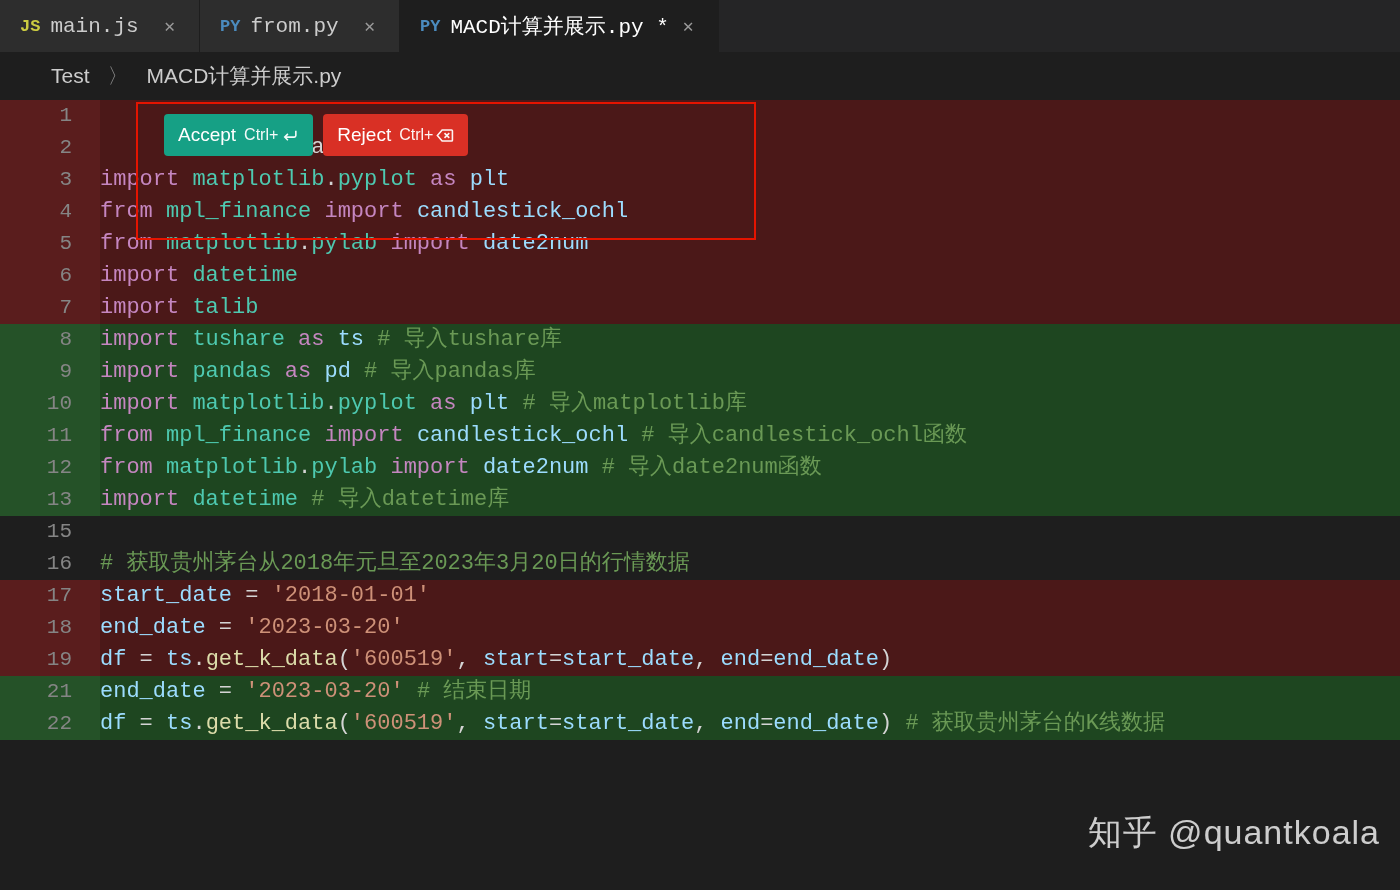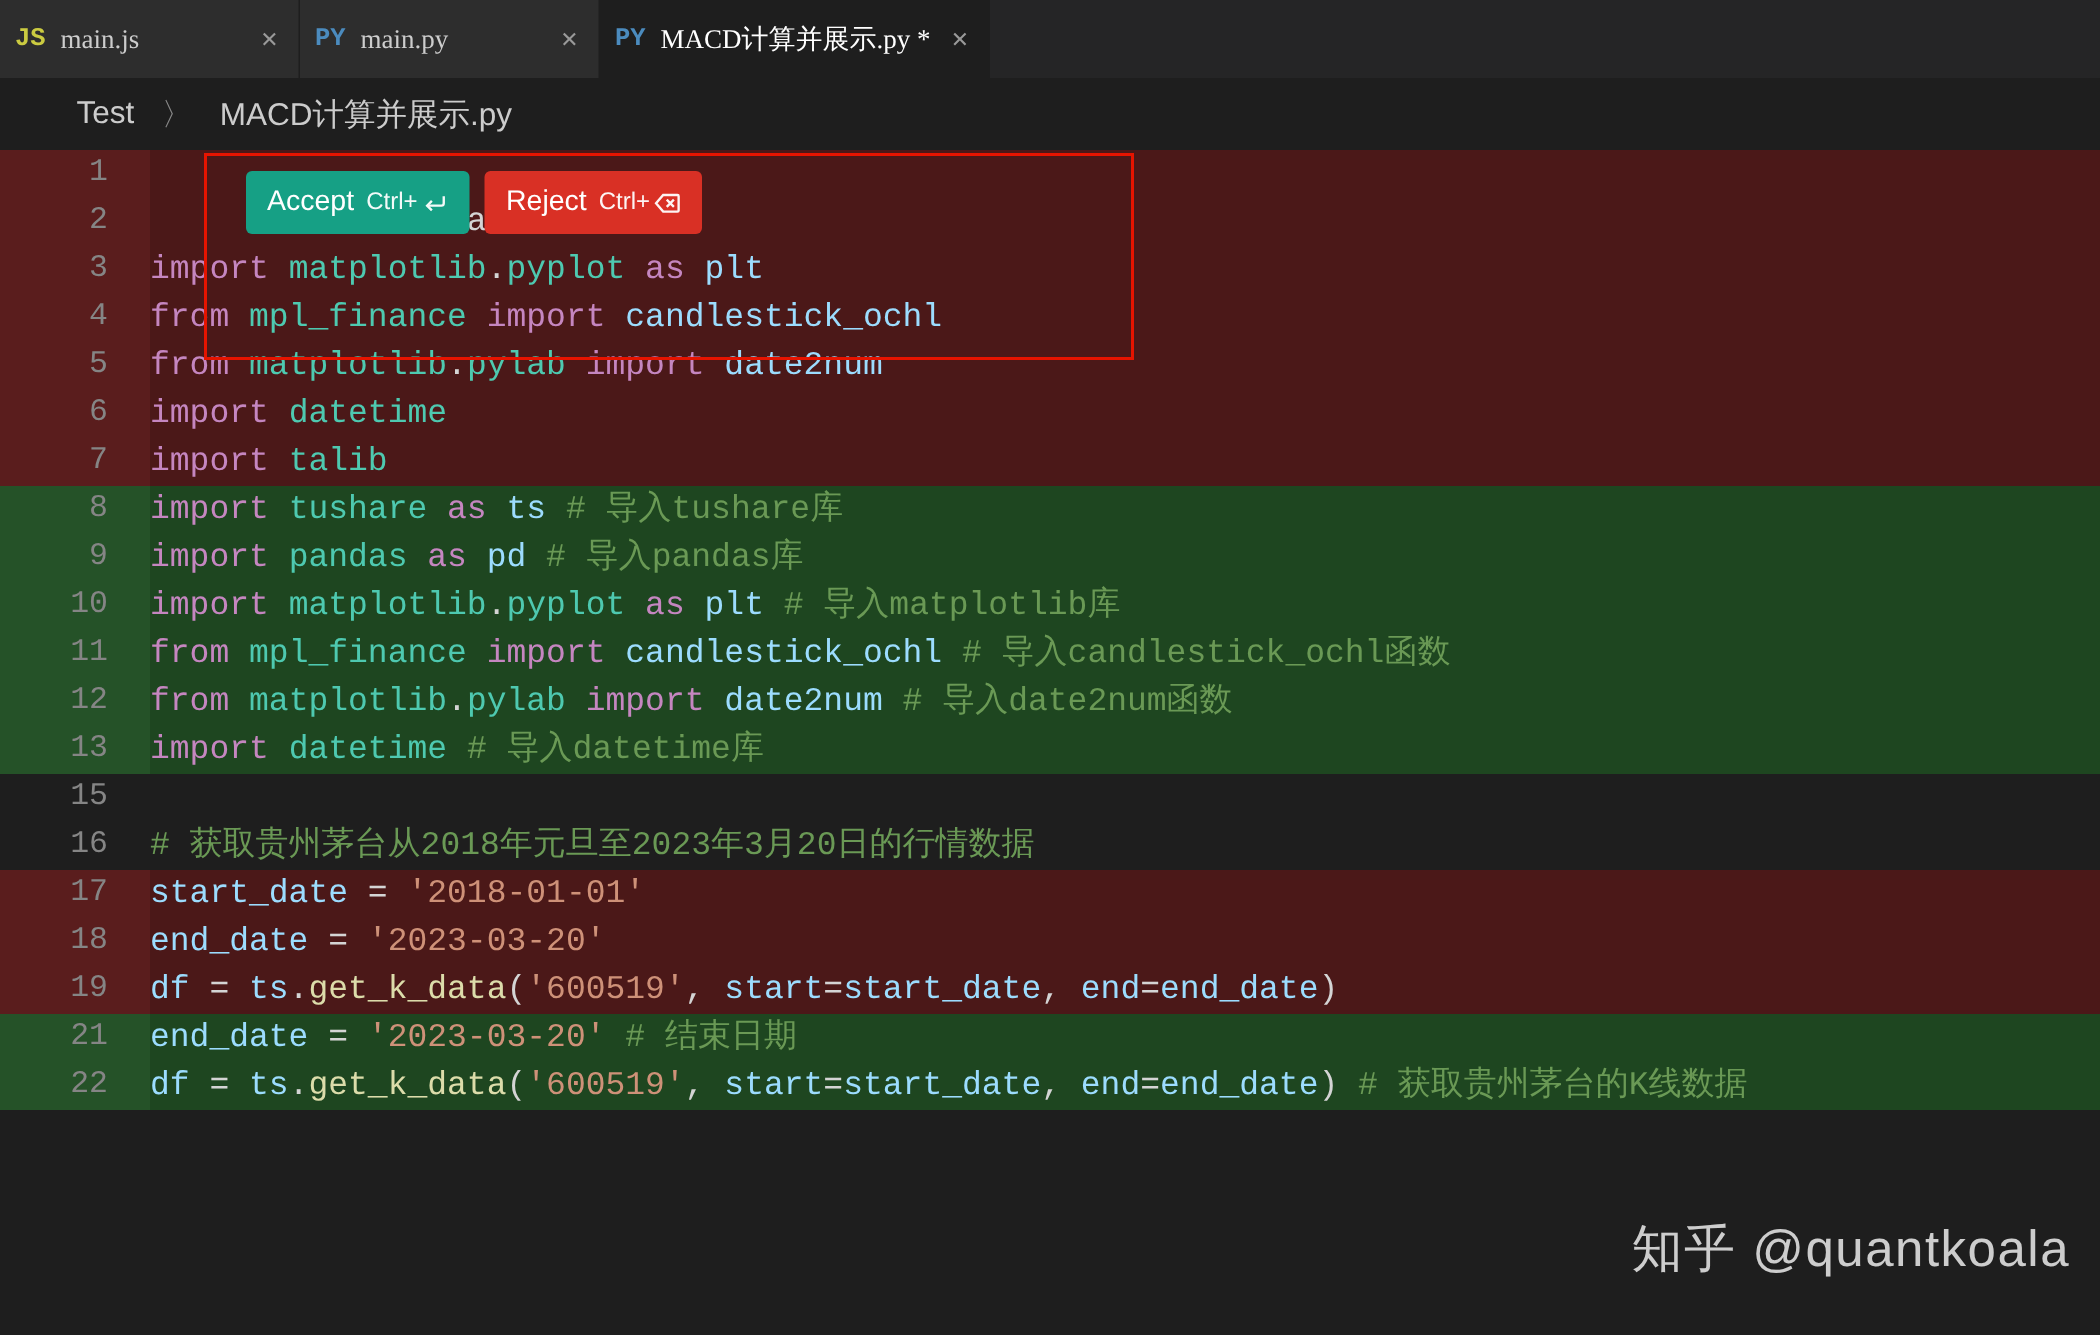--- a/index.html
+++ b/index.html
@@ -1,24 +1,24 @@
 <!DOCTYPE html>
 <html><head>
 <meta charset="utf-8">
 <style>
 * { box-sizing: border-box; margin: 0; padding: 0; }
 body { background: #1e1e1e; font-family: Consolas, 'Courier New', monospace; width: 1400px; height: 890px; overflow: hidden; color: #d4d4d4; }
 
 .tabs { display: flex; background: #252526; height: 52px; align-items: stretch; }
-.tab { display: flex; align-items: center; padding: 0 10px; gap: 10px; background: #2d2d2d; border-right: 1px solid #1e1e1e; cursor: pointer; min-width: 200px; }
+.tab { display: flex; align-items: center; padding: 0 20px; gap: 10px; background: #2d2d2d; border-right: 1px solid #1e1e1e; cursor: pointer; min-width: 200px; }
 .tab.active { background: #1e1e1e; }
 .tab-icon { font-weight: bold; font-size: 17px; }
 .tab-icon.js { color: #cbcb41; }
 .tab-icon.py { color: #4b8bbe; }
-.tab-name { color: #cccccc; font-size: 18px; font-family: Liberation Serif, serif; }
+.tab-name { color: #cccccc; font-size: 21px; font-family: Liberation Mono, monospace; }
 .tab.active .tab-name { color: #ffffff; }
 .tab-close { margin-left: auto; color: #999; font-size: 18px; padding: 0 4px; }
 
 .breadcrumb { display: flex; align-items: center; padding: 10px 51px; gap: 18px; color: #cccccc; font-size: 21px; font-family: 'Segoe UI', sans-serif; }
 .bc-sep { color: #888; }
 
 .editor { position: relative; }
 .line { display: flex; height: 32px; align-items: center; font-size: 22px; line-height: 32px; white-space: pre; }
 .line.del { background: #4b1818; }
 .line.add { background: #1e4620; }
@@ -50,21 +50,21 @@
 <body>
 
 <div class="tabs" id="tabs">
     <div class="tab">
       <span class="tab-icon js">JS</span>
       <span class="tab-name">main.js</span>
       <span class="tab-close">✕</span>
     </div>
     <div class="tab">
       <span class="tab-icon py">PY</span>
-      <span class="tab-name">main.py</span>
+      <span class="tab-name">from.py</span>
       <span class="tab-close">✕</span>
     </div>
     <div class="tab active">
       <span class="tab-icon py">PY</span>
       <span class="tab-name">MACD计算并展示.py *</span>
       <span class="tab-close">✕</span>
     </div>
   </div>
 
 <div class="breadcrumb">

